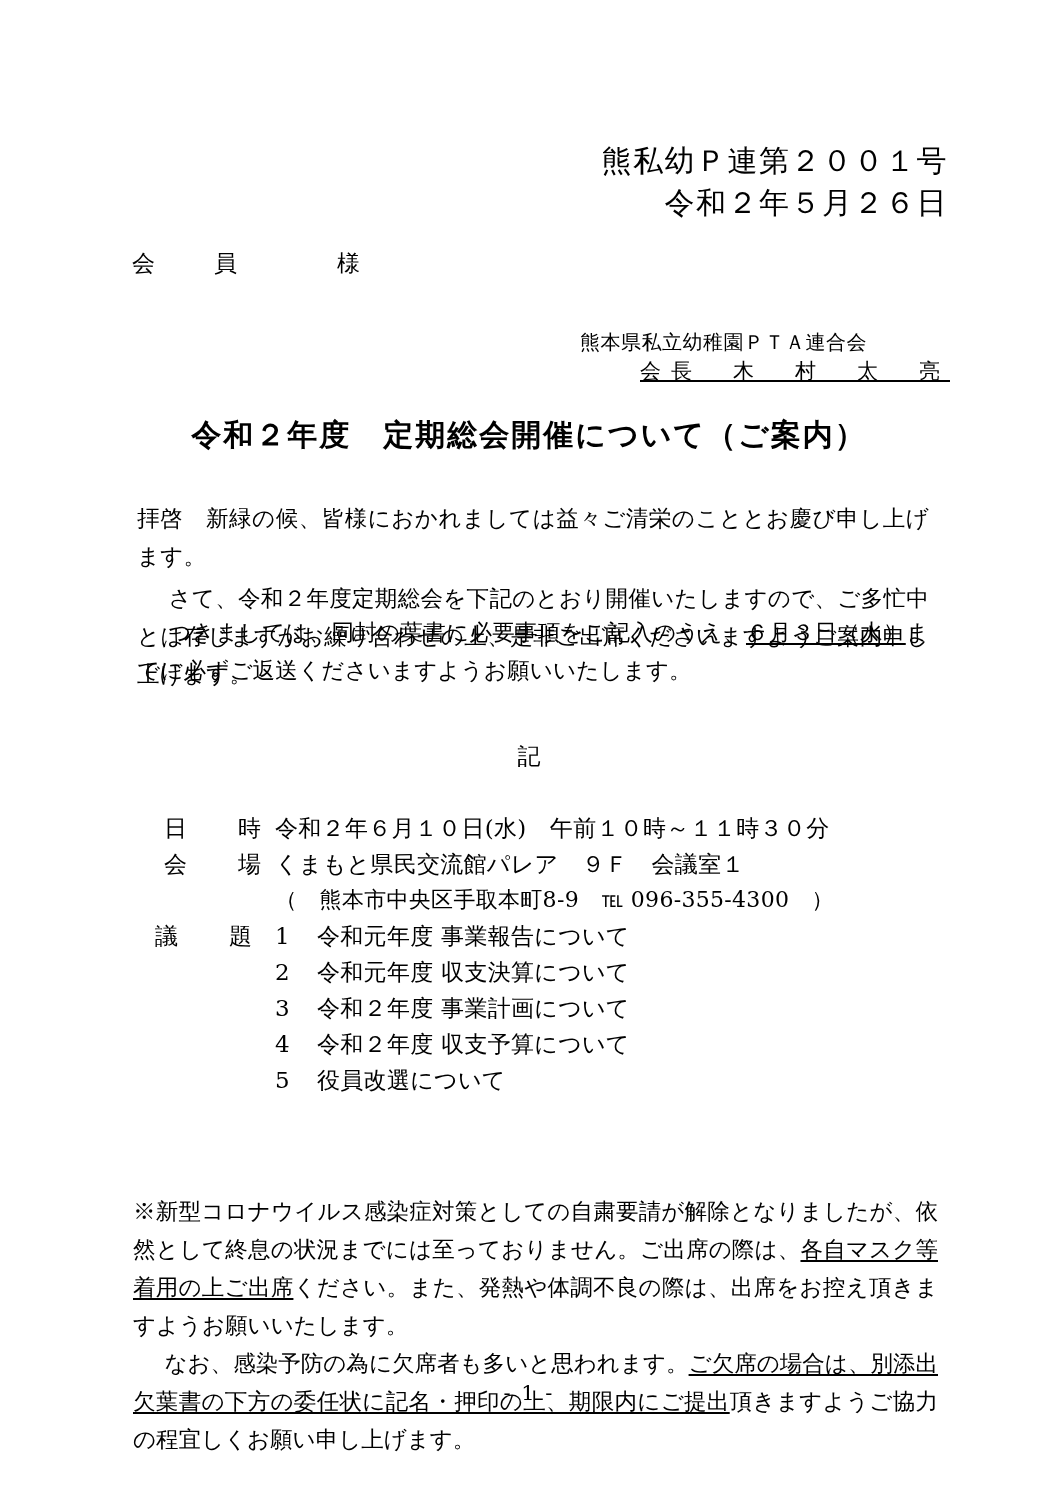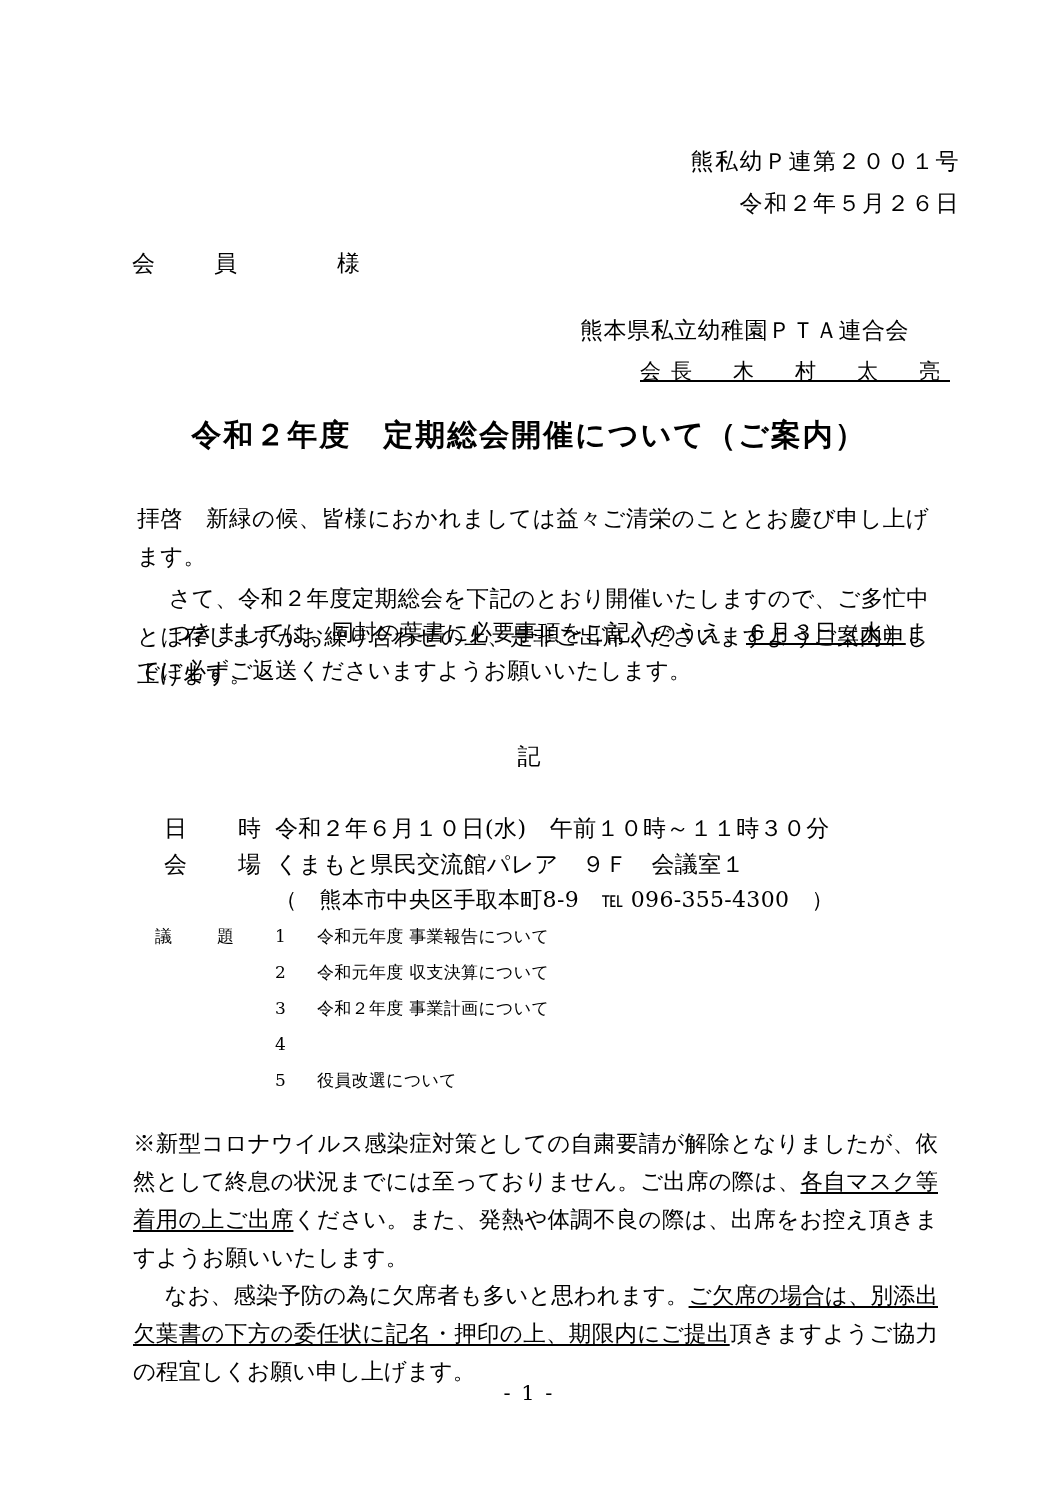--- a/index.html
+++ b/index.html
@@ -24,45 +24,45 @@
     position: absolute;
     left: 0;
     top: 0;
     width: 1058px;
     height: 1497px;
   }
 
   
   .header-area {
     position: absolute;
-    right: 98px;
+    right: 110px;
     top: 140px;
     text-align: right;
-    font-size: 23px;
+    font-size: 30px;
     line-height: 42px;
     letter-spacing: 1.5px;
   }
   .header-area > div { white-space: nowrap; }
 
   
   .addressee {
     position: absolute;
     left: 132px;
     top: 248px;
     font-size: 23px;
     letter-spacing: 18px;
     white-space: nowrap;
   }
 
   
   .sender-org {
     position: absolute;
     left: 580px;
-    top: 315px;
-    font-size: 23px;
+    top: 329px;
+    font-size: 20px;
     letter-spacing: 0.5px;
     white-space: nowrap;
   }
   .sender-name {
     position: absolute;
     left: 640px;
     top: 357px;
     font-size: 21px;
     letter-spacing: 10px;
     white-space: nowrap;
@@ -133,21 +133,21 @@
     letter-spacing: 0.3px;
     white-space: nowrap;
     font-size: 22px;
   }
 
   
   .agenda {
     position: absolute;
     left: 155px;
     top: 918px;
-    font-size: 17px;
+    font-size: 23px;
     line-height: 36px;
   }
   .agenda-row {
     display: flex;
     align-items: baseline;
     white-space: nowrap;
   }
   .a-label {
     width: 120px;
     flex: 0 0 120px;
@@ -156,21 +156,21 @@
   .a-num {
     width: 42px;
     flex: 0 0 42px;
   }
   .a-text { letter-spacing: 0.3px; }
 
   
   .notes {
     position: absolute;
     left: 133px;
-    top: 1124px;
+    top: 1192px;
     width: 805px;
     font-size: 22.5px;
     line-height: 38px;
     text-align: justify;
   }
   .notes p { margin: 0; }
 
   
   .footer {
     position: absolute;
@@ -235,20 +235,21 @@
         <span class="a-text">令和元年度 収支決算について</span>
       </div>
       <div class="agenda-row">
         <span class="a-label"></span>
         <span class="a-num">3</span>
         <span class="a-text">令和２年度 事業計画について</span>
       </div>
       <div class="agenda-row">
         <span class="a-label"></span>
         <span class="a-num">4</span>
+        <span class="a-text">令和２年度 収支予算について</span>
       </div>
       <div class="agenda-row">
         <span class="a-label"></span>
         <span class="a-num">5</span>
         <span class="a-text">役員改選について</span>
       </div>
     </div>
 
     <div class="notes">
       <p><span>※新型コロナウイルス感染症対策としての自粛要請が解除となりましたが、依然として終息の状況までには至っておりません。ご出席の際は、</span><span class="u">各自マスク等着用の上ご出席</span><span>ください。また、発熱や体調不良の際は、出席をお控え頂きますようお願いいたします。</span></p>

